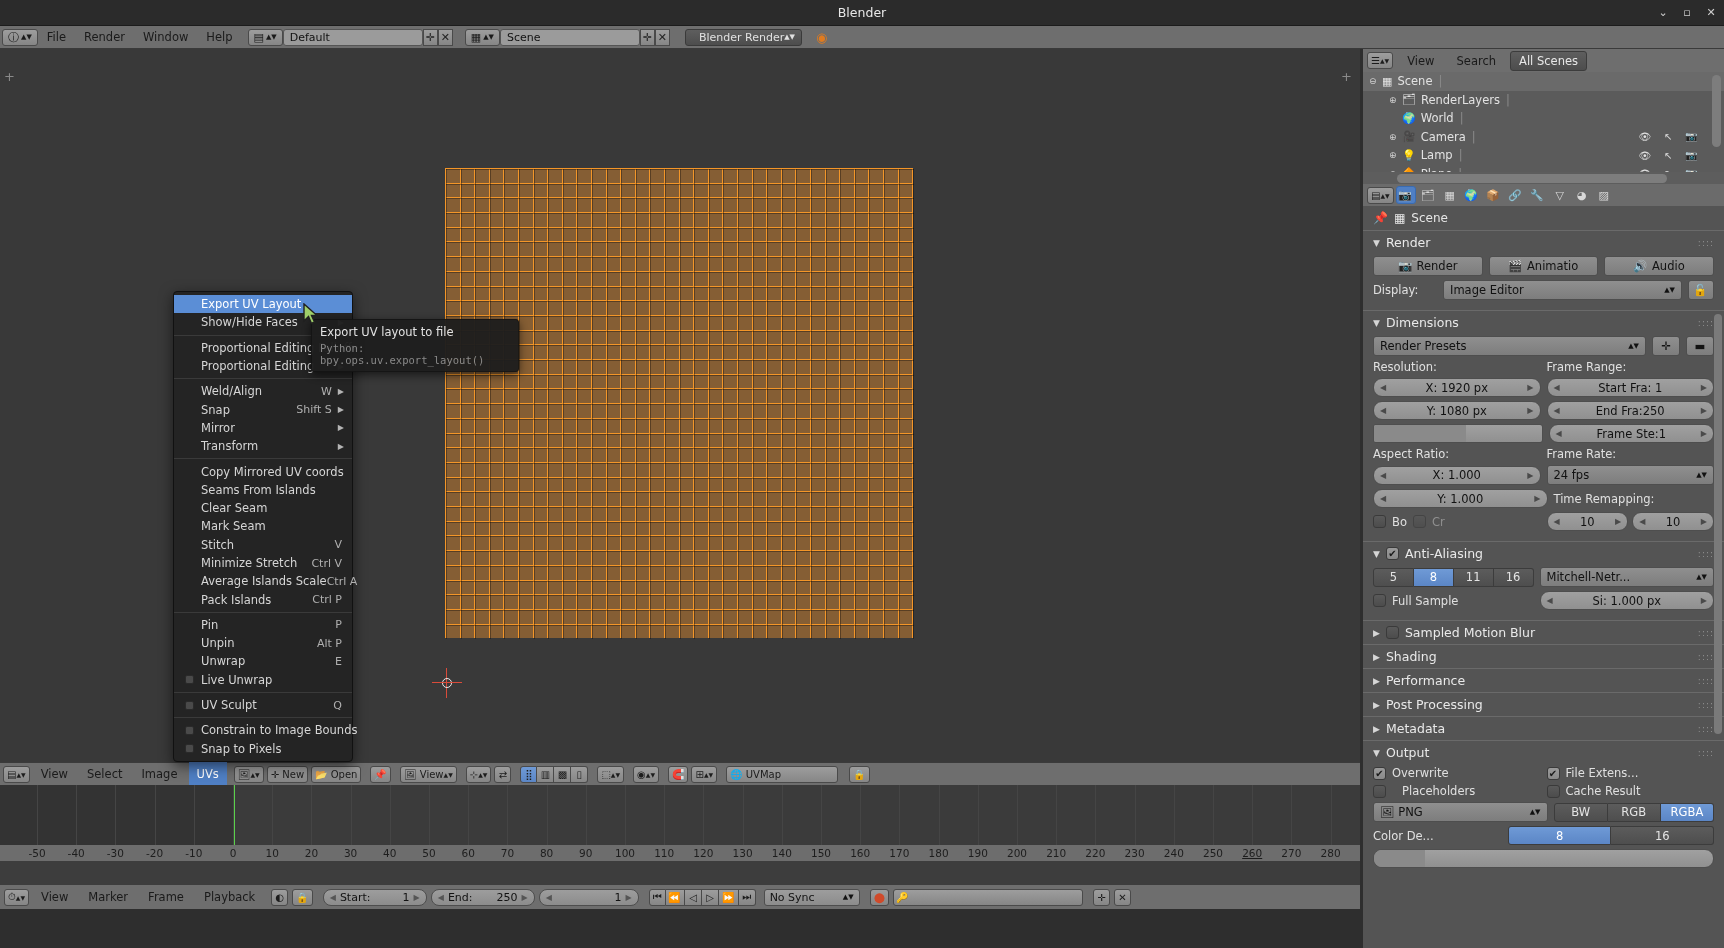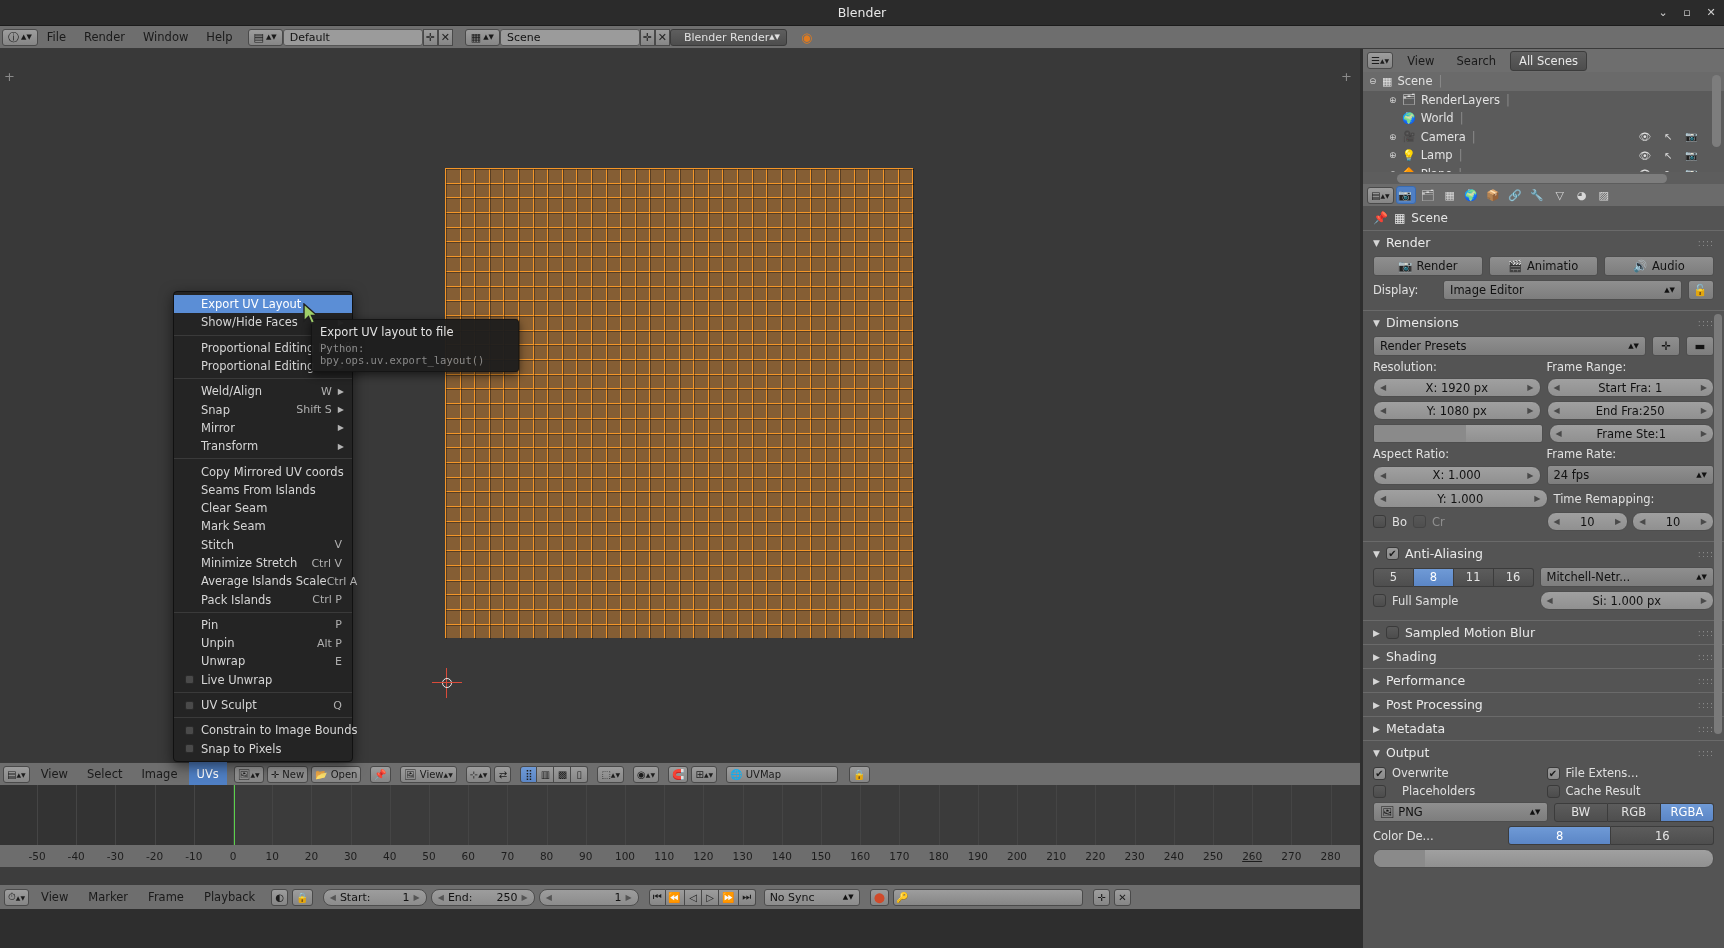--- a/index.html
+++ b/index.html
@@ -100,21 +100,21 @@
   .grp .icobox:last-child{border-radius:0 3px 3px 0;}
 
   
   .timeline{
     position:absolute; left:0; top:736px; width:1360px; height:106px;
     background:#3d3d3d;
   }
   .tl-strip{position:absolute;left:0;top:0;width:100%;height:60px;background:#3b3b3b;}
   .tl-shade{position:absolute;left:0;top:0;width:233px;height:60px;background:#333;}
   .tl-play{position:absolute;left:233px;top:0;width:2px;height:60px;background:#5bd14b;}
-  .tl-ruler{position:absolute;left:0;top:60px;width:100%;height:22px;background:#6d6d6d;
+  .tl-ruler{position:absolute;left:0;top:60px;width:100%;height:16px;background:#6d6d6d;
     display:flex;align-items:center;color:#1d1d1d;font-size:10.5px;}
   .tl-tick{position:absolute;transform:translateX(-50%);}
   .tl-gridline{position:absolute;top:0;width:1px;height:60px;background:#454545;}
 
   
   .tl-header{
     position:absolute;left:0;top:836px;width:1360px;height:24px;
     background:#6e6e6e;display:flex;align-items:center;gap:4px;padding:0 4px;
   }
   .numfield{
@@ -256,21 +256,21 @@
   <div class="sq">✕</div>
 
   <div class="btn3d" style="margin-left:12px;">
     <span>▦</span>
       <span style="font-size:7px;margin-left:2px;">▲▼</span>
   </div>
   <div class="txtfield">Scene</div>
   <div class="sq">✛</div>
   <div class="sq">✕</div>
 
-  <div class="dark-btn" style="margin-left:0;min-width:104px;justify-content:space-between;padding-left:13px;">
+  <div class="dark-btn" style="margin-left:15px;min-width:104px;justify-content:space-between;padding-left:13px;">
     <span>Blender Render</span>
     <span style="font-size:7px;">▲▼</span>
   </div>
 
   <span style="margin-left:14px;color:#e07b1f;font-size:13px;">◉</span>
 </div>
 
 <div class="workspace">
 
   <div class="uv-editor">

